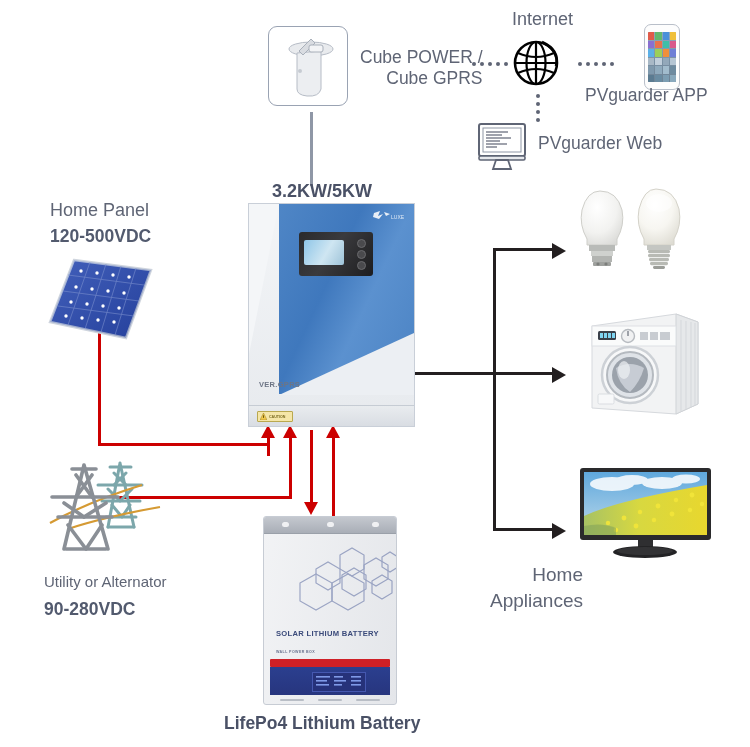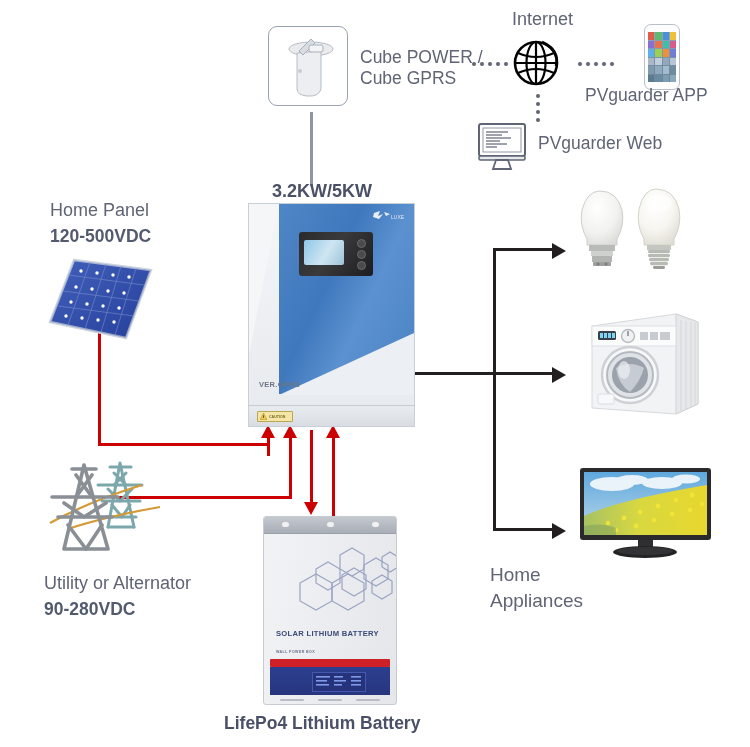--- a/index.html
+++ b/index.html
@@ -1,19 +1,19 @@
 <!DOCTYPE html>
 <html><head>
 <meta charset="utf-8">
 <style>
   html,body{margin:0;padding:0;background:#ffffff;}
   body{width:750px;height:747px;position:relative;overflow:hidden;
        font-family:"Liberation Sans",sans-serif;color:#5a6173;}
   .abs{position:absolute;}
-  .lbl{position:absolute;color:#5f6575;line-height:1.22;white-space:pre-line;}
+  .lbl{position:absolute;color:#5f6575;line-height:1.22;white-space:pre-line;text-align:right;}
   .lbl.b{font-weight:bold;color:#525a6e;}
 
   
   .wire-h{position:absolute;height:3px;background:#cc0000;}
   .wire-v{position:absolute;width:3px;background:#cc0000;}
   .bwire-h{position:absolute;height:3px;background:#231f20;}
   .bwire-v{position:absolute;width:3px;background:#231f20;}
   .arrow-up{position:absolute;width:0;height:0;border-left:7px solid transparent;
             border-right:7px solid transparent;border-bottom:13px solid #cc0000;}
   .arrow-down{position:absolute;width:0;height:0;border-left:7px solid transparent;
@@ -299,21 +299,21 @@
     <path d="M12 68 Q52 46 104 30"></path>
     <path d="M30 74 Q66 62 122 52"></path>
   </g>
   <g stroke="#8a8f96" stroke-width="3.6" fill="none" stroke-linecap="round">
     <path d="M46 10 L26 94 M46 10 L70 94"></path>
     <path d="M14 42 L80 42 M20 62 L74 62 M28 94 L68 94"></path>
     <path d="M34 14 L58 14"></path>
     <path d="M38 20 L54 42 M54 20 L38 42 M26 48 L46 62 M68 48 L46 62 M30 70 L48 94 M64 70 L48 94"></path>
   </g>
 </svg>
-<div class="lbl" style="left:44px;top:573px;font-size:18px;">Utility or Alternator</div>
+<div class="lbl" style="left:44px;top:573px;font-size:15px;">Utility or Alternator</div>
 <div class="lbl b" style="left:44px;top:599px;font-size:17.5px;">90-280VDC</div>
 
 <div id="battery" class="abs">
   <div id="bat-top">
     <div class="bat-hole" style="left:18px;"></div>
     <div class="bat-hole" style="left:63px;"></div>
     <div class="bat-hole" style="left:108px;"></div>
   </div>
   <svg id="bat-hex" viewBox="0 0 116 100">
     <g fill="none" stroke="#5a6aa0" stroke-width="1.2">

